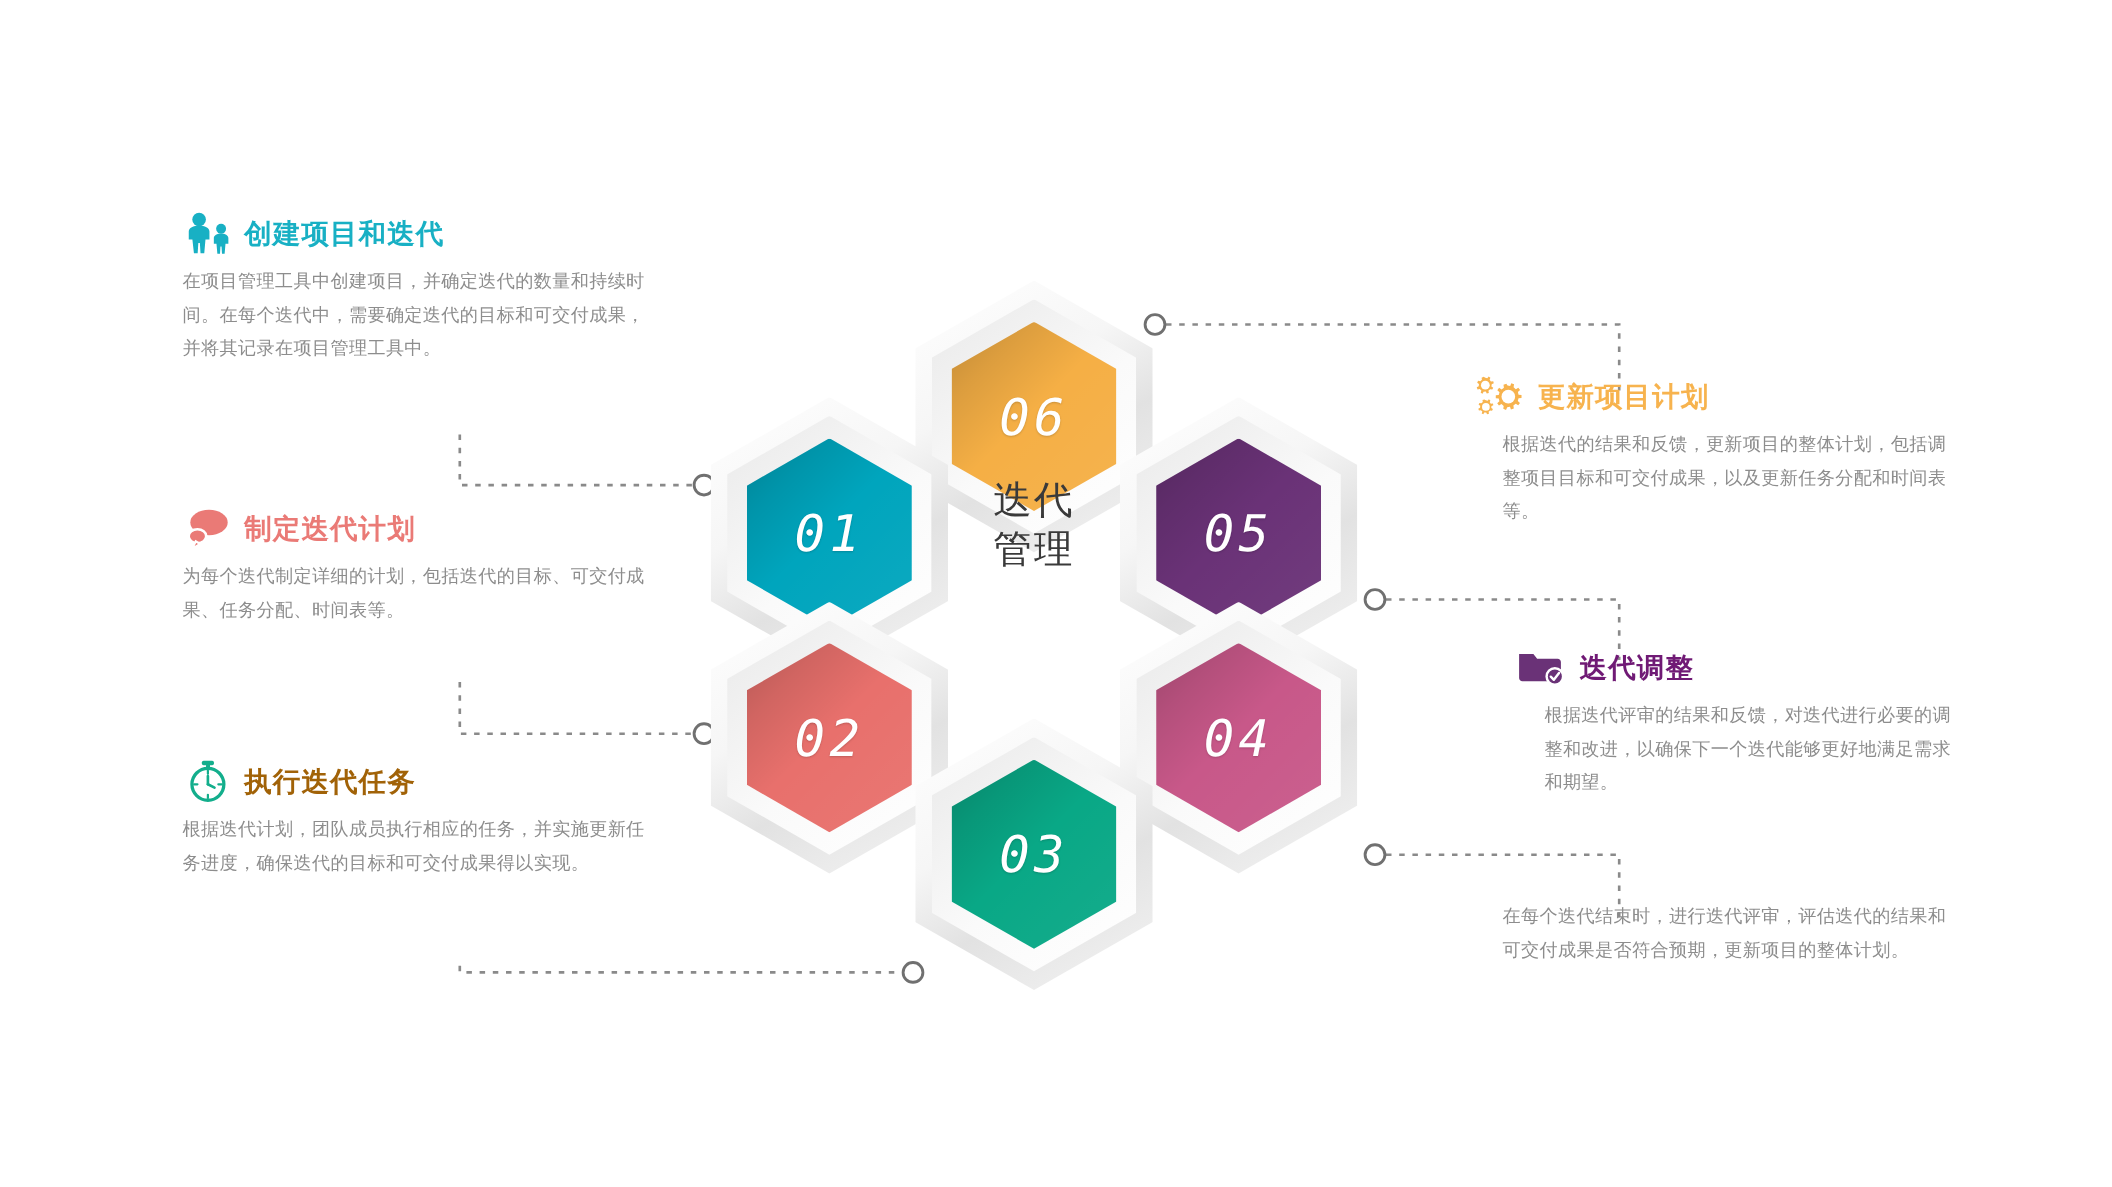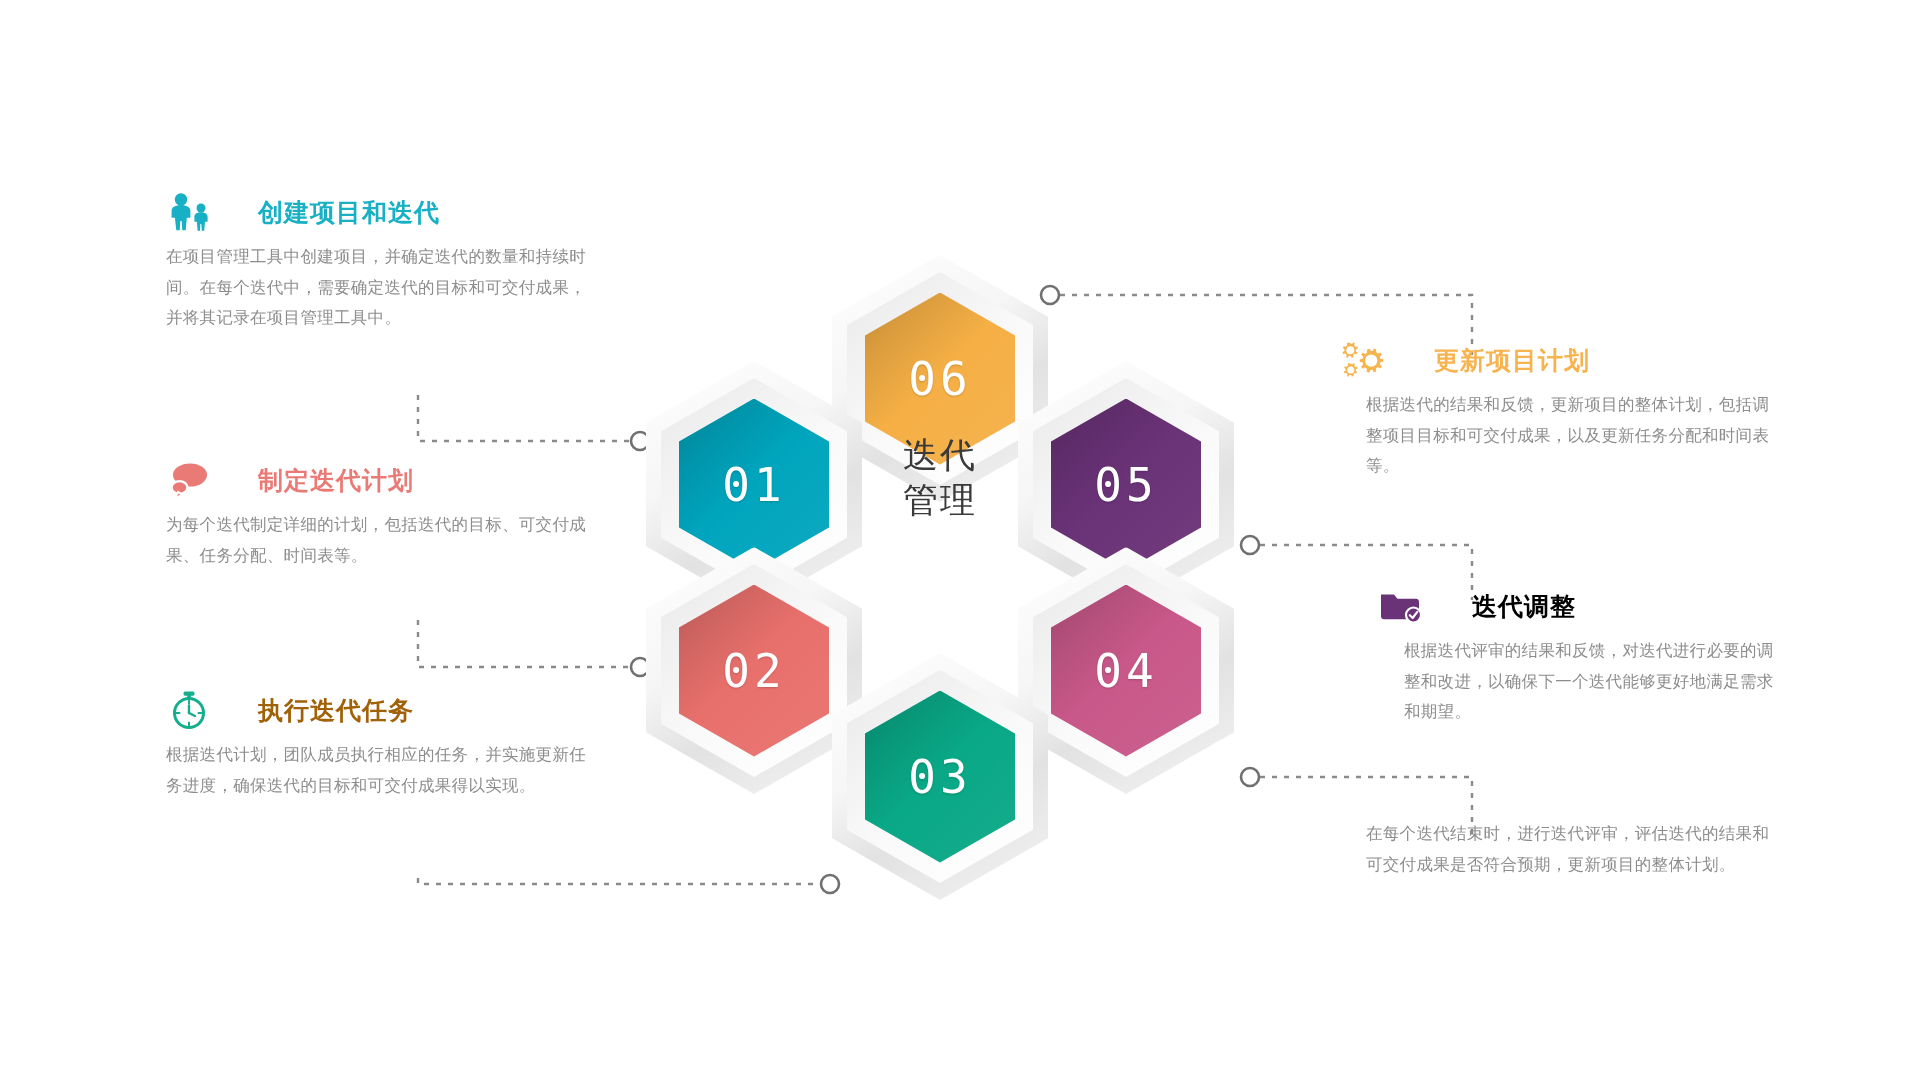--- a/index.html
+++ b/index.html
@@ -22,21 +22,21 @@
     letter-spacing:0.5px;
     font-weight:400;
   }
   .headline div{white-space:nowrap;}
 
   
   #connectors{position:absolute;left:0;top:0;width:1920px;height:1079px;}
 
   
   #cluster{position:absolute;left:620px;top:255px;width:640px;height:650px;}
-  .hexwrap{position:absolute;width:216px;height:247px;}
+  .hexwrap{position:absolute;width:216px;height:247px;font-style:italic;}
   .hex-outer,.hex-mid,.hex-in{
     position:absolute;left:50%;top:50%;
     transform:translate(-50%,-50%);
     clip-path:polygon(50% 0%,100% 25%,100% 75%,50% 100%,0% 75%,0% 25%);
   }
   .hex-outer{
     width:216px;height:247px;
     background:linear-gradient(150deg,#ffffff 0%,#f6f6f6 38%,#e2e2e2 62%,#f4f4f4 100%);
   }
   .hex-mid{
@@ -76,21 +76,21 @@
   }
 
   
   .info{position:absolute;}
   .info .head{
     display:flex;align-items:center;gap:10px;
     margin-bottom:9px;
   }
   .info .icon{width:46px;height:40px;flex:0 0 auto;display:block;}
   .info .title{
-    font-size:25px;font-weight:700;letter-spacing:1px;white-space:nowrap;margin-left:36px;
+    font-size:25px;font-weight:700;letter-spacing:1px;white-space:nowrap;
   }
   .info .desc{
     font-size:16.5px;line-height:1.85;color:#8d8d8d;letter-spacing:.3px;
   }
   .info.right .desc{padding-left:26px;}
   .info.right .head{padding-left:0px;gap:12px;}
 </style>
 </head>
 <body>
 
@@ -245,21 +245,21 @@
     <div class="desc">根据迭代的结果和反馈，更新项目的整体计划，包括调整项目目标和可交付成果，以及更新任务分配和时间表等。</div>
   </div>
 
   <div class="info right" style="left:1378px;top:586px;width:410px;">
     <div class="head">
       <svg class="icon" viewBox="0 0 46 40">
         <path d="M3 8.5h13l3.4 4.3H38c1.7 0 3 1.3 3 3v14.5c0 1.7-1.3 3-3 3H6c-1.7 0-3-1.3-3-3z" fill="#6a3277"></path>
         <circle cx="35.5" cy="29" r="7.5" fill="#6a3277" stroke="#ffffff" stroke-width="2.2"></circle>
         <path d="M31.8 29.2 34.6 32 39.3 25.8" fill="none" stroke="#ffffff" stroke-width="2.2" stroke-linecap="round" stroke-linejoin="round"></path>
       </svg>
-      <div class="title" style="color:#000000">迭代调整</div>
+      <div class="title" style="color:#701a75">迭代调整</div>
     </div>
     <div class="desc">根据迭代评审的结果和反馈，对迭代进行必要的调整和改进，以确保下一个迭代能够更好地满足需求和期望。</div>
   </div>
 
   <div class="info right" style="left:1340px;top:818px;width:440px;">
     <div class="desc">在每个迭代结束时，进行迭代评审，评估迭代的结果和可交付成果是否符合预期，更新项目的整体计划。</div>
   </div>
 
 </div>
 

